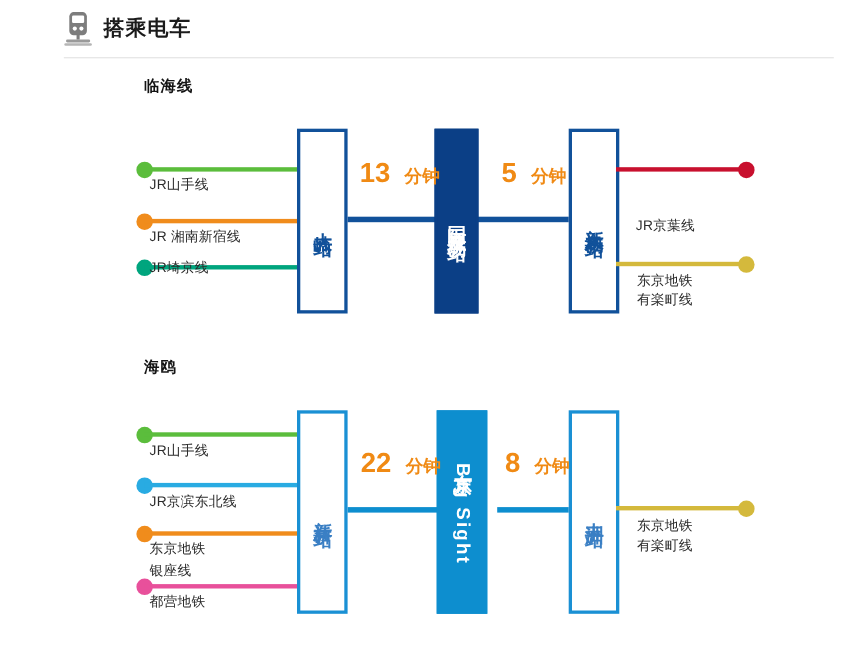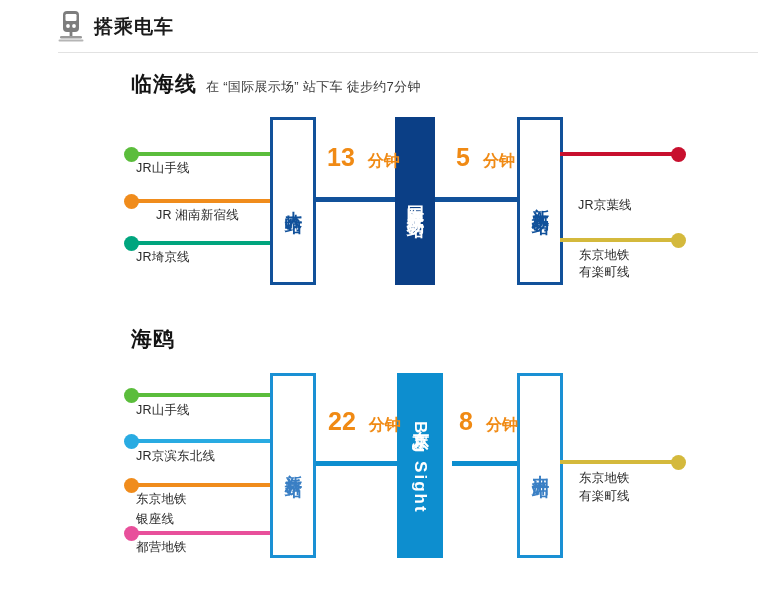--- a/index.html
+++ b/index.html
@@ -23,21 +23,21 @@
     letter-spacing: 1px; line-height: 1;
   }
   .header-rule {
     position: absolute; left: 58px; top: 52px;
     width: 700px; height: 1px; background: #e2e2e2;
   }
 
   
   .section-title { position: absolute; display: flex; align-items: baseline; }
   .section-title .line-name {
-    font-size: 21px; font-weight: bold; color: #141414; letter-spacing: 1px;
+    font-size: 14px; font-weight: bold; color: #141414; letter-spacing: 1px;
   }
   .section-title .line-desc {
     font-size: 13px; color: #3b3b3b; margin-left: 9px; letter-spacing: 0.3px;
   }
   #sec1 { left: 131px; top: 70px; }
   #sec2 { left: 131px; top: 325px; }
 
   
   .diagram { position: absolute; left: 0; }
   #diagram1 { top: 0; width: 766px; height: 300px; }
@@ -101,36 +101,35 @@
         <rect x="2" y="26" width="22" height="2.6" rx="1.3" fill="#9a9a9a"></rect>
         <rect x="0.5" y="29.4" width="25" height="2.2" rx="1.1" fill="#b5b5b5"></rect>
       </svg>
     </span>
     <span class="page-title">搭乘电车</span>
   </div>
   <div class="header-rule"></div>
 
   <div class="section-title" id="sec1">
     <span class="line-name">临海线</span>
-    <span class="line-desc">在 “国际展示场” 站下车 徒步约7分钟</span>
   </div>
 
   <div class="diagram" id="diagram1">
 
     <span class="dot" style="left:124px; top:147px; background:#5bbd3c;"></span>
     <span class="rail" style="left:131px; top:152px; width:142px; background:#5bbd3c;"></span>
     <span class="rail-label" style="left:136px; top:161px;">JR山手线</span>
 
     <span class="dot" style="left:124px; top:194px; background:#f08c1c;"></span>
     <span class="rail" style="left:131px; top:199px; width:142px; background:#f08c1c;"></span>
-    <span class="rail-label" style="left:136px; top:208px;margin-left:20px;">JR 湘南新宿线</span>
+    <span class="rail-label" style="left:136px; top:208px;">JR 湘南新宿线</span>
 
     <span class="dot" style="left:124px; top:236px; background:#00a57e;"></span>
     <span class="rail" style="left:131px; top:241px; width:142px; background:#00a57e;"></span>
-    <span class="rail-label" style="left:136px; top:250px;text-align:right;">JR埼京线</span>
+    <span class="rail-label" style="left:136px; top:236px;text-align:right;">JR埼京线</span>
 
     <span class="connector" style="left:313px; top:197px; width:86px; background:#11519a;"></span>
 
     <span class="connector" style="left:432px; top:197px; width:88px; background:#11519a;"></span>
 
     <div class="station st-outline-dark" style="left:270px; top:117px; width:46px; height:168px;">
       <span class="vtext">大崎站</span>
     </div>
 
     <div class="station st-fill-dark" style="left:395px; top:117px; width:40px; height:168px;">

